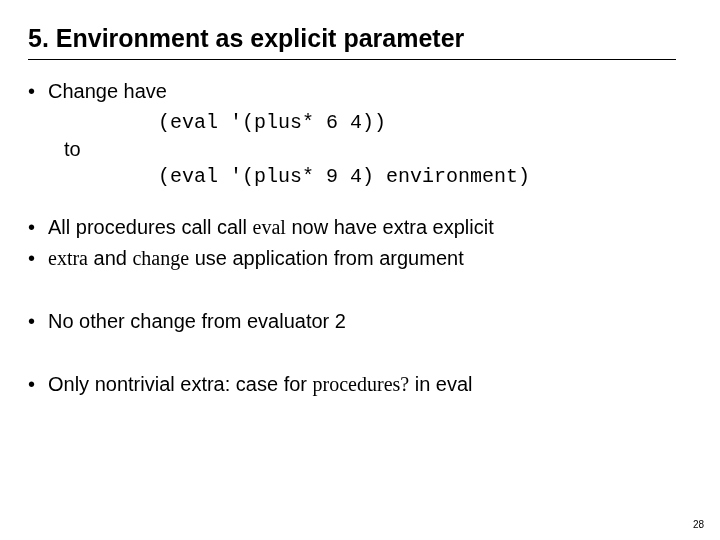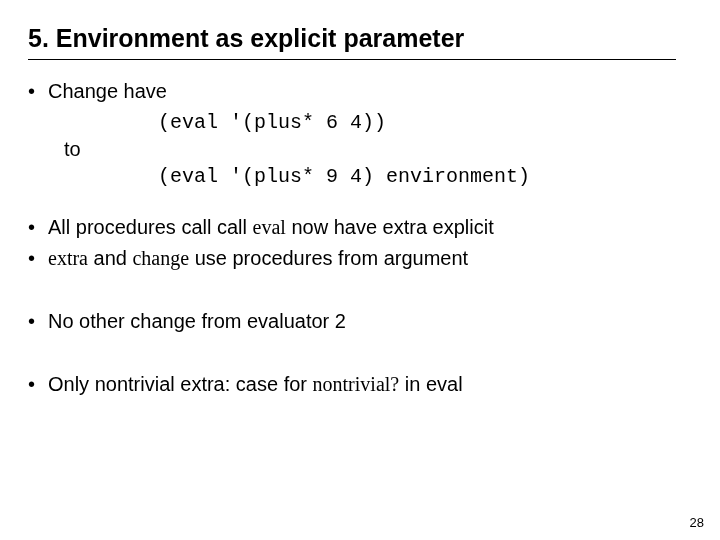--- a/index.html
+++ b/index.html
@@ -56,21 +56,21 @@
   .to-line {
     margin-left: 36px;
     font-size: 20px;
   }
   .gap-md { height: 24px; }
   .gap-lg { height: 32px; }
   .pagenum {
     position: absolute;
     right: 16px;
     bottom: 10px;
-    font-size: 13px;
+    font-size: 10px;
     color: #000;
   }
 </style>
 </head>
 <body>
 
 <div class="slide">
 
   <div class="title">5. Environment as explicit parameter</div>
   <hr class="rule">
@@ -93,36 +93,36 @@
     <div class="bullet">
       <div class="dot">•</div>
       <div class="txt">
         <span>All procedures call call </span><span class="code">eval</span><span> now have extra explicit</span>
       </div>
     </div>
 
     <div class="bullet">
       <div class="dot">•</div>
       <div class="txt">
-        <span class="code">extra</span><span> and </span><span class="code">change</span><span> use procedures from argument</span>
+        <span class="code">extra</span><span> and </span><span class="code">change</span><span> use application from argument</span>
       </div>
     </div>
 
     <div class="gap-lg"></div>
 
     <div class="bullet">
       <div class="dot">•</div>
       <div class="txt">No other change from evaluator 2</div>
     </div>
 
     <div class="gap-lg"></div>
 
     <div class="bullet">
       <div class="dot">•</div>
       <div class="txt">
-        <span>Only nontrivial extra: case for </span><span class="code">nontrivial?</span><span> in eval</span>
+        <span>Only nontrivial extra: case for </span><span class="code">procedures?</span><span> in eval</span>
       </div>
     </div>
 
   </div>
 
   <div class="pagenum">28</div>
 </div>
 
 </body></html>

